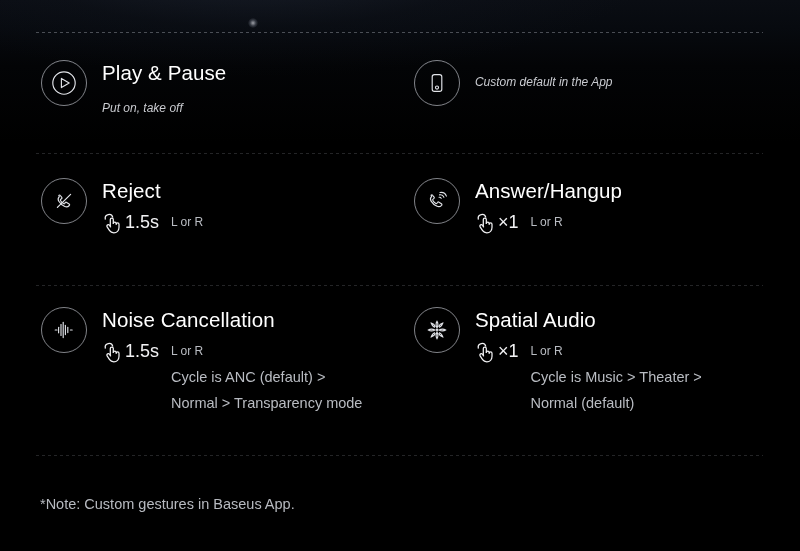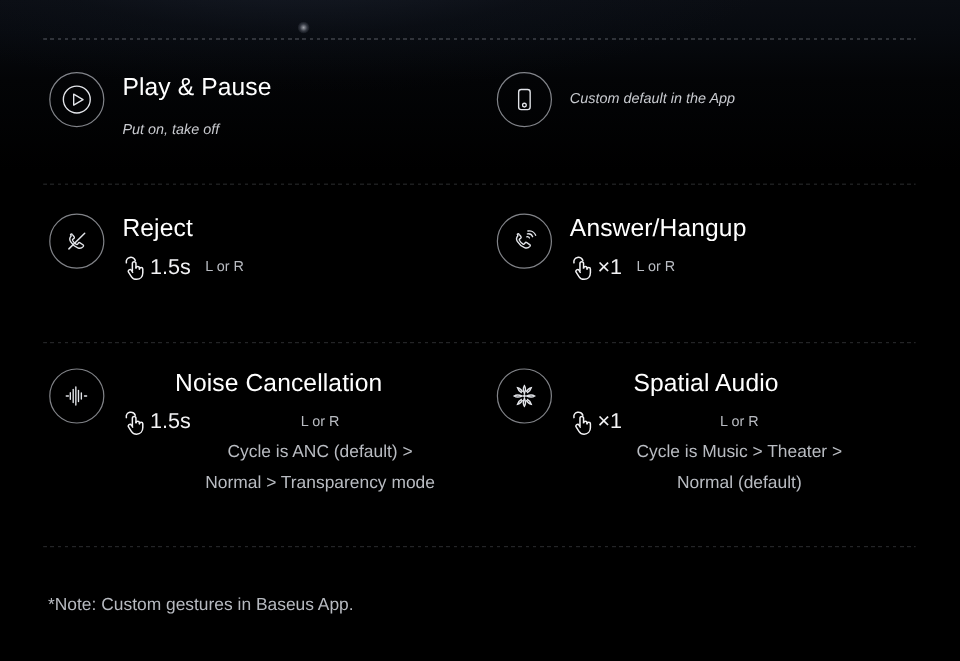--- a/index.html
+++ b/index.html
@@ -65,21 +65,21 @@
     width: 800px;
   }
 
   .row {
     position: relative;
     display: flex;
     width: 800px;
   }
   .row.r0 { height: 121px; }
   .row.r1 { height: 132px; }
-  .row.r2 { height: 170px; text-align: center; }
+  .row.r2 { height: 170px; }
 
   .cell {
     position: relative;
     display: flex;
     align-items: flex-start;
   }
   .cell.left  { width: 390px; padding-left: 18px; margin-left: 23px; }
   .cell.right { width: 410px; padding-left: 12px; }
 
   .row.r0 .cell { padding-top: 26px; }

